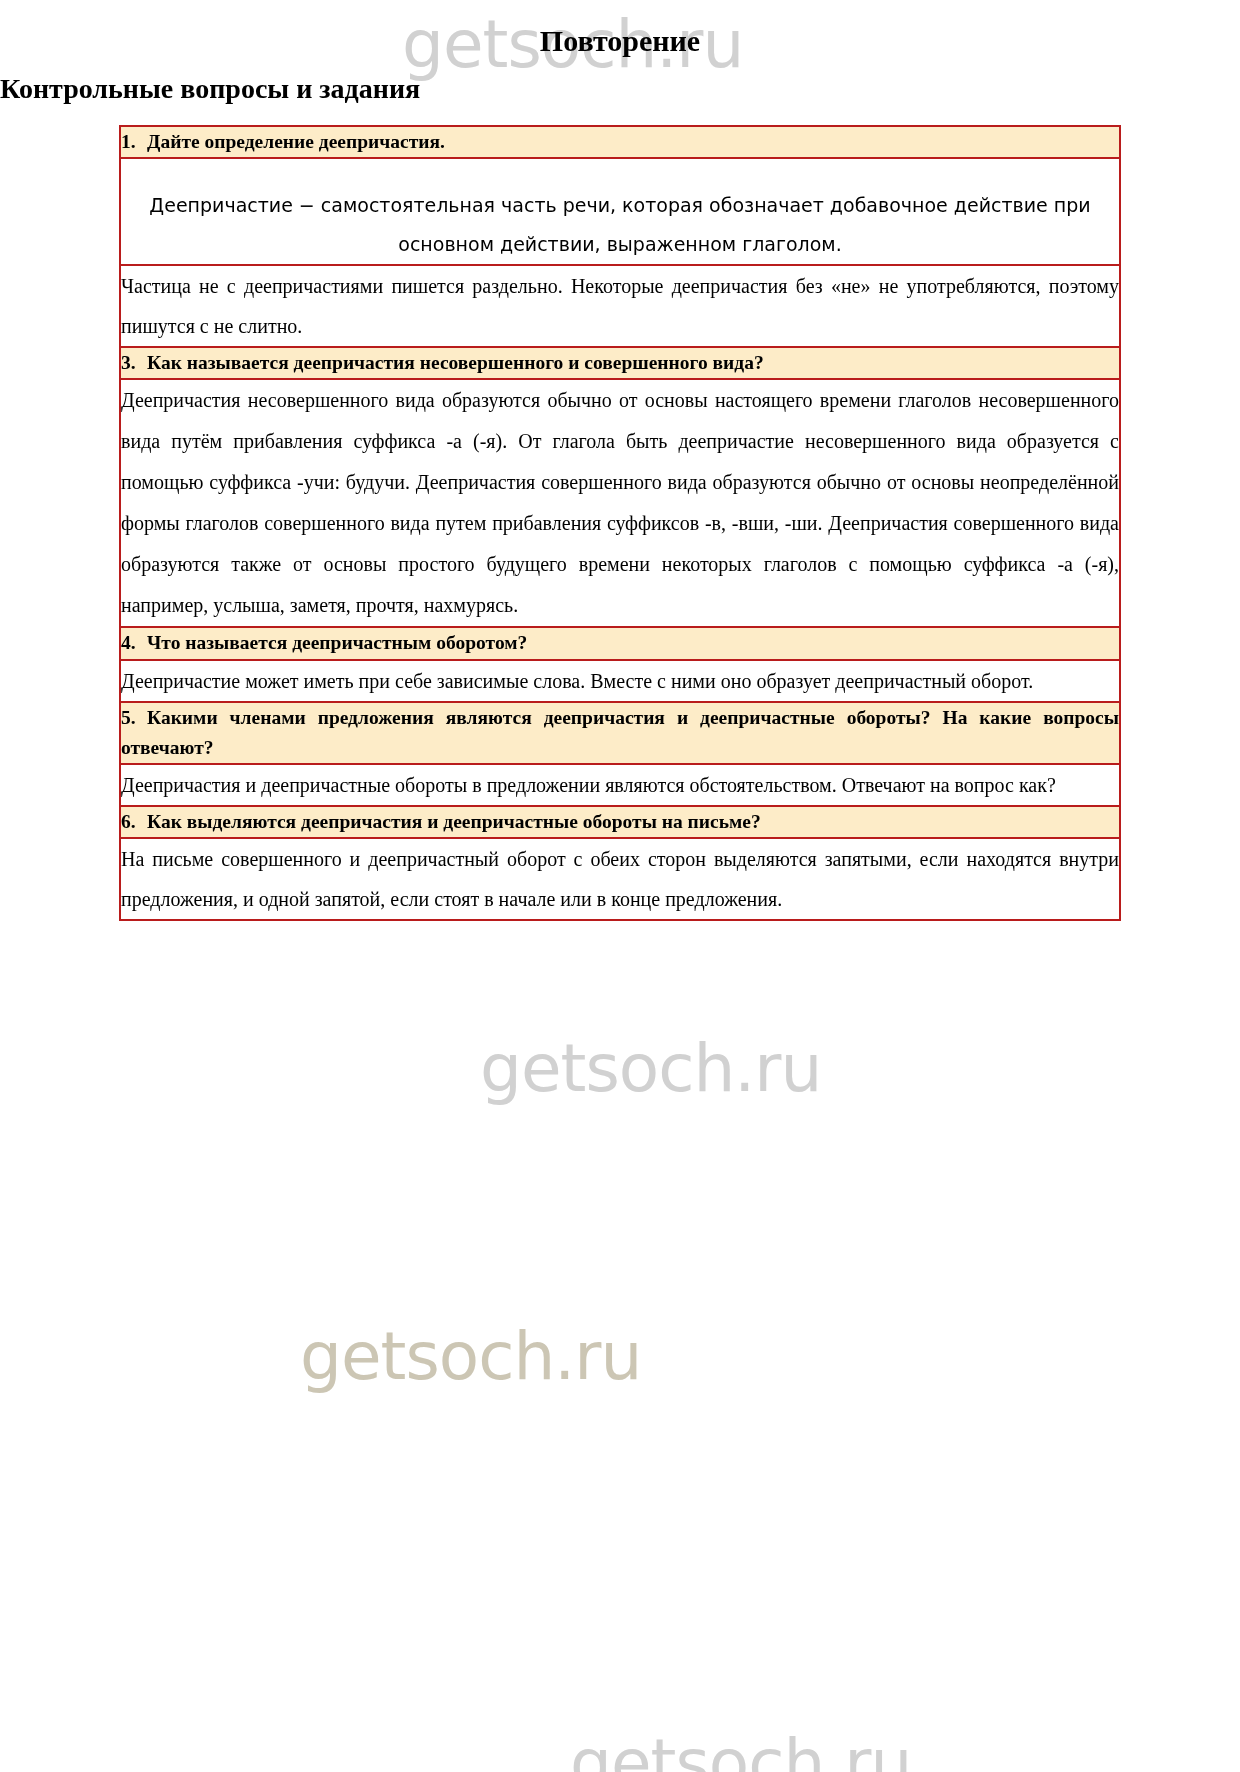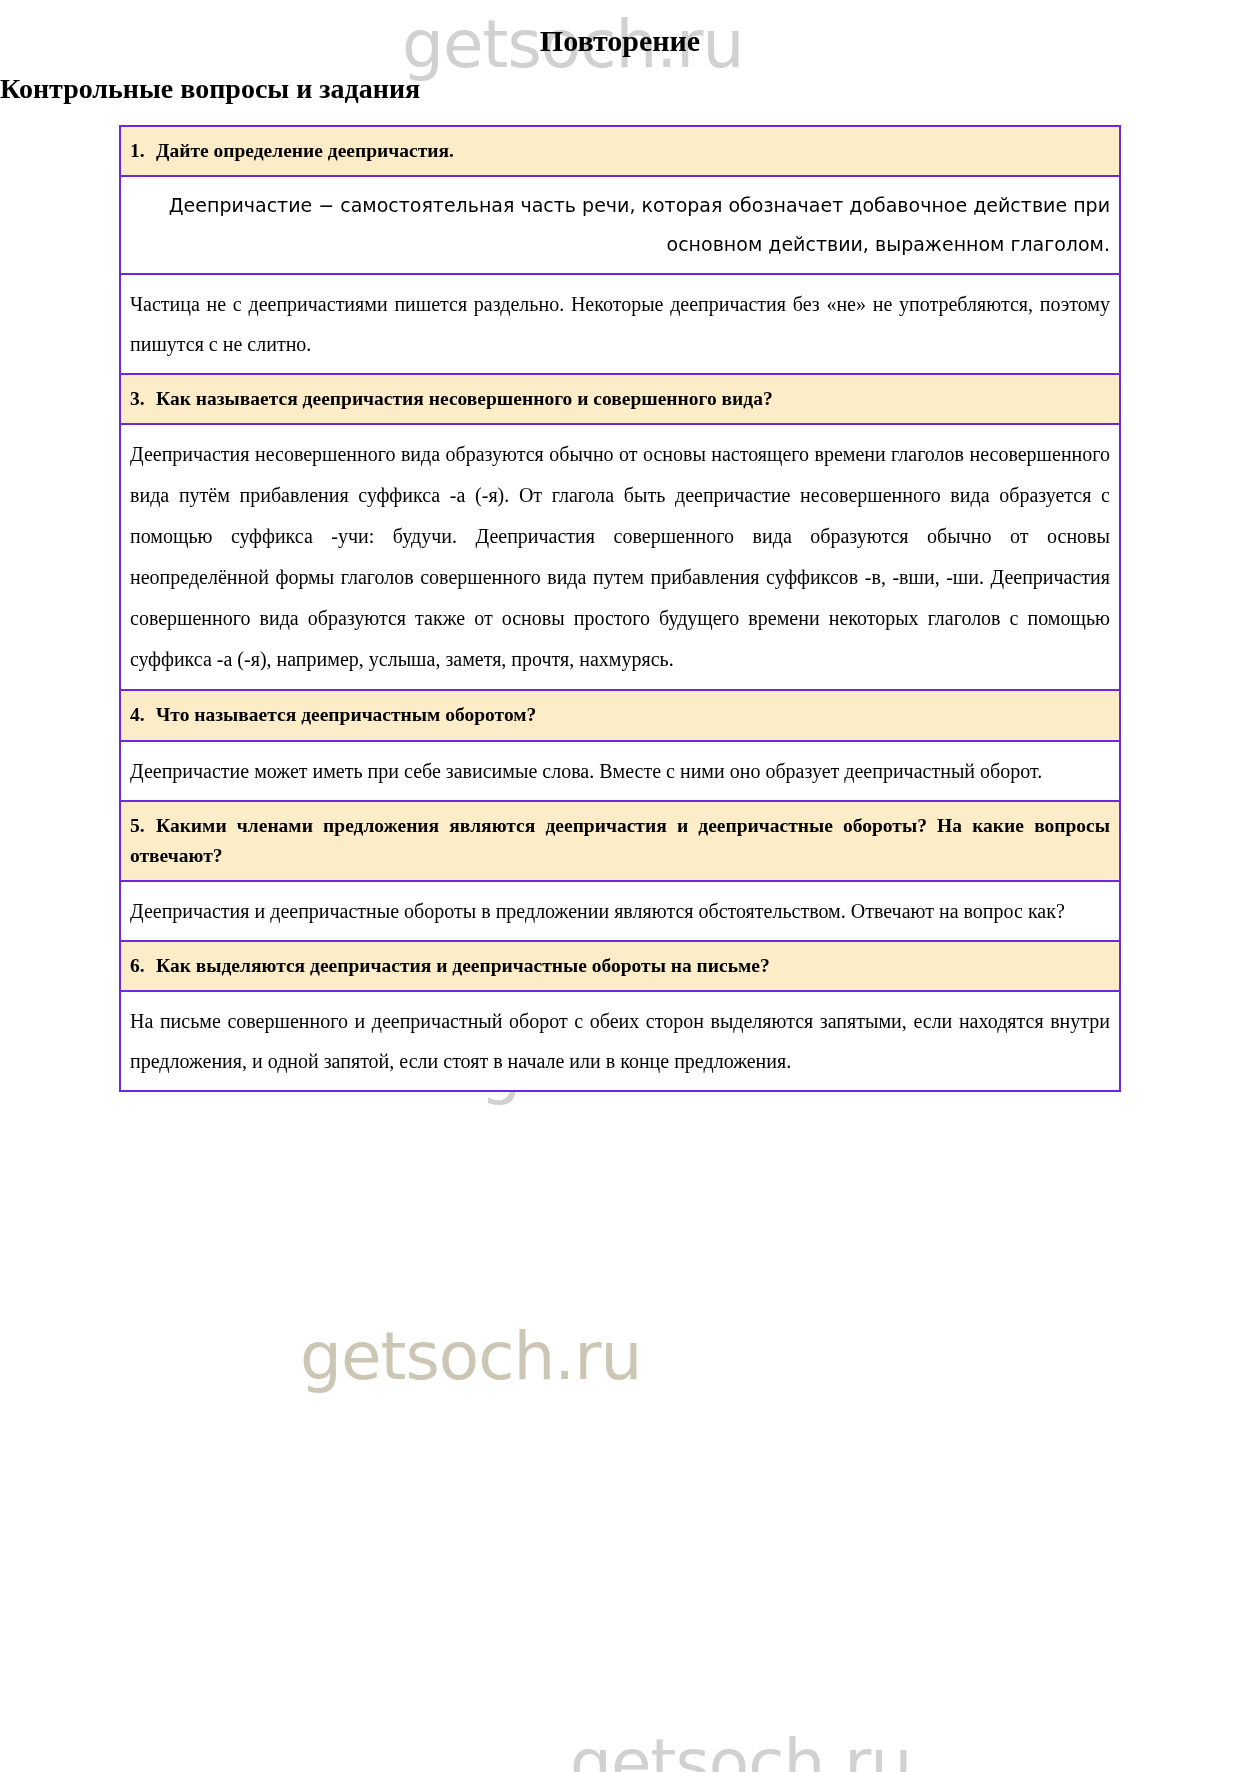--- a/index.html
+++ b/index.html
@@ -65,22 +65,22 @@
     font-family: "Liberation Serif", "DejaVu Serif", serif;
   }
 
   table.qa {
     border-collapse: collapse;
     width: 1002px;
     margin: 0 auto;
     table-layout: fixed;
   }
   table.qa td {
-    border: 2px solid #6d28d9;
-    padding: 9px;
+    border: 2px solid #b91c1c;
+    padding: 0;
     vertical-align: top;
   }
 
   .q-cell {
     background: #fdecc8;
     padding: 14px 16px 30px 16px;
   }
   .q-text {
     font-size: 19.5px;
     font-weight: bold;
@@ -100,21 +100,22 @@
     line-height: 2.0;
     text-align: justify;
     text-justify: inter-word;
     font-family: "Liberation Serif", "DejaVu Serif", serif;
     hyphens: none;
   }
   .a-text.sans {
     font-family: "DejaVu Sans", "Liberation Sans", sans-serif;
     font-size: 19px;
     line-height: 2.05;
-    text-align: right;
+    text-align: center;
+    margin-top: 27px;
   }
   .a-text.tall { line-height: 2.05; }
 </style>
 </head>
 <body>
 
 <div class="wm-layer">
   <div class="wm wm1">getsoch.ru</div>
   <div class="wm wm2 dark">getsoch.ru</div>
   <div class="wm wm3">getsoch.ru</div>

